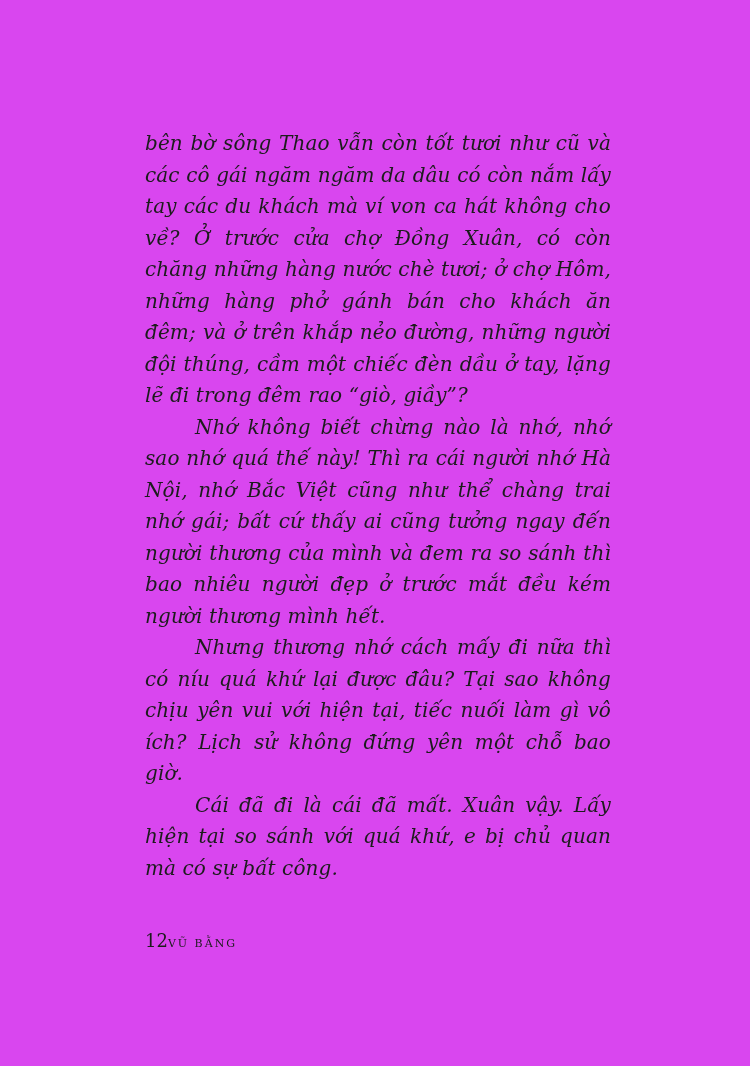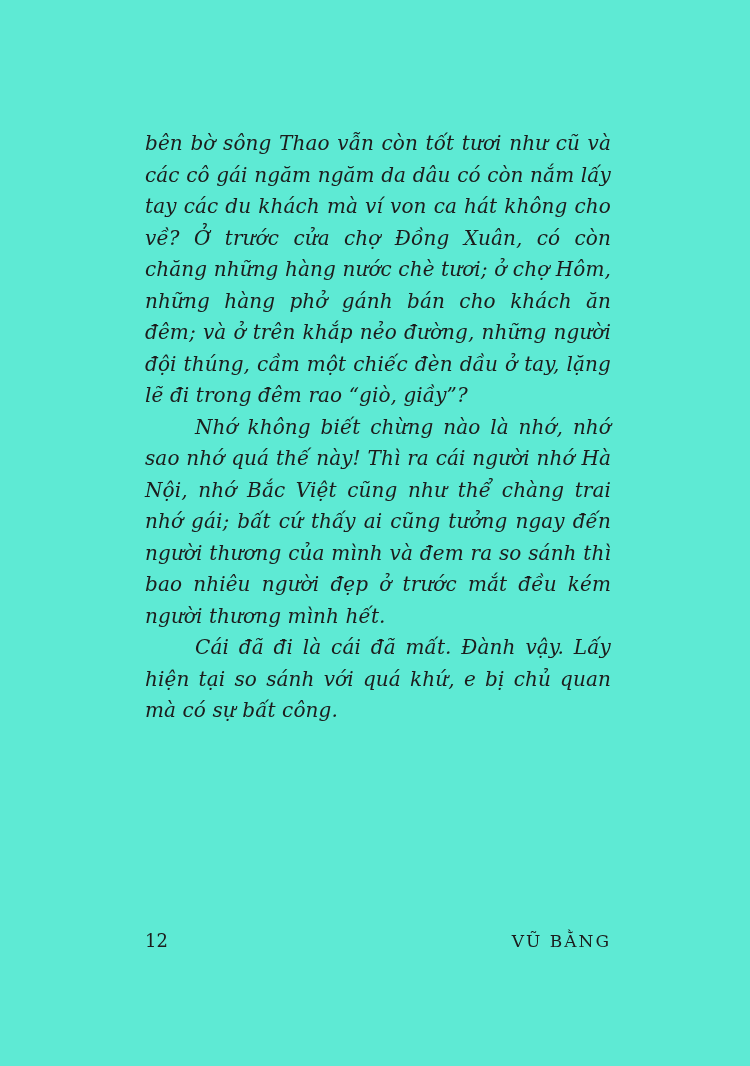--- a/index.html
+++ b/index.html
@@ -10,21 +10,21 @@
     width: 750px;
     height: 1066px;
     background: #ffffff;
     font-family: "DejaVu Serif", serif;
     overflow: hidden;
   }
   .page {
     position: relative;
     width: 750px;
     height: 1066px;
-    background: #5eead4;
+    background: #d946ef;
   }
   .text-block {
     position: absolute;
     left: 145px;
     top: 128px;
     width: 466px;
     color: #1c1c1c;
     font-style: italic;
     font-size: 20px;
     line-height: 31.5px;
@@ -38,42 +38,43 @@
   .text-block p.indent {
     text-indent: 50px;
     font-style: italic;
   }
   .footer {
     position: absolute;
     left: 145px;
     top: 930px;
     width: 466px;
     display: flex;
-    justify-content: space-between;
+    justify-content: flex-start;
     align-items: baseline;
     color: #1c1c1c;
     font-style: normal;
   }
   .page-number {
     font-size: 18px;
   }
   .author {
-    font-size: 17px;
+    font-size: 11px;
     letter-spacing: 2px;
   }
 </style>
 </head>
 <body>
 
 <div class="page">
 
   <div class="text-block">
     <p>bên bờ sông Thao vẫn còn tốt tươi như cũ và các cô gái ngăm ngăm da dâu có còn nắm lấy tay các du khách mà ví von ca hát không cho về? Ở trước cửa chợ Đồng Xuân, có còn chăng những hàng nước chè tươi; ở chợ Hôm, những hàng phở gánh bán cho khách ăn đêm; và ở trên khắp nẻo đường, những người đội thúng, cầm một chiếc đèn dầu ở tay, lặng lẽ đi trong đêm rao “giò, giầy”?</p>
     <p class="indent">Nhớ không biết chừng nào là nhớ, nhớ sao nhớ quá thế này! Thì ra cái người nhớ Hà Nội, nhớ Bắc Việt cũng như thể chàng trai nhớ gái; bất cứ thấy ai cũng tưởng ngay đến người thương của mình và đem ra so sánh thì bao nhiêu người đẹp ở trước mắt đều kém người thương mình hết.</p>
-    <p class="indent">Cái đã đi là cái đã mất. Đành vậy. Lấy hiện tại so sánh với quá khứ, e bị chủ quan mà có sự bất công.</p>
+    <p class="indent">Nhưng thương nhớ cách mấy đi nữa thì có níu quá khứ lại được đâu? Tại sao không chịu yên vui với hiện tại, tiếc nuối làm gì vô ích? Lịch sử không đứng yên một chỗ bao giờ.</p>
+    <p class="indent">Cái đã đi là cái đã mất. Xuân vậy. Lấy hiện tại so sánh với quá khứ, e bị chủ quan mà có sự bất công.</p>
   </div>
 
   <div class="footer">
     <span class="page-number">12</span>
     <span class="author">VŨ BẰNG</span>
   </div>
 
 </div>
 
 </body></html>

